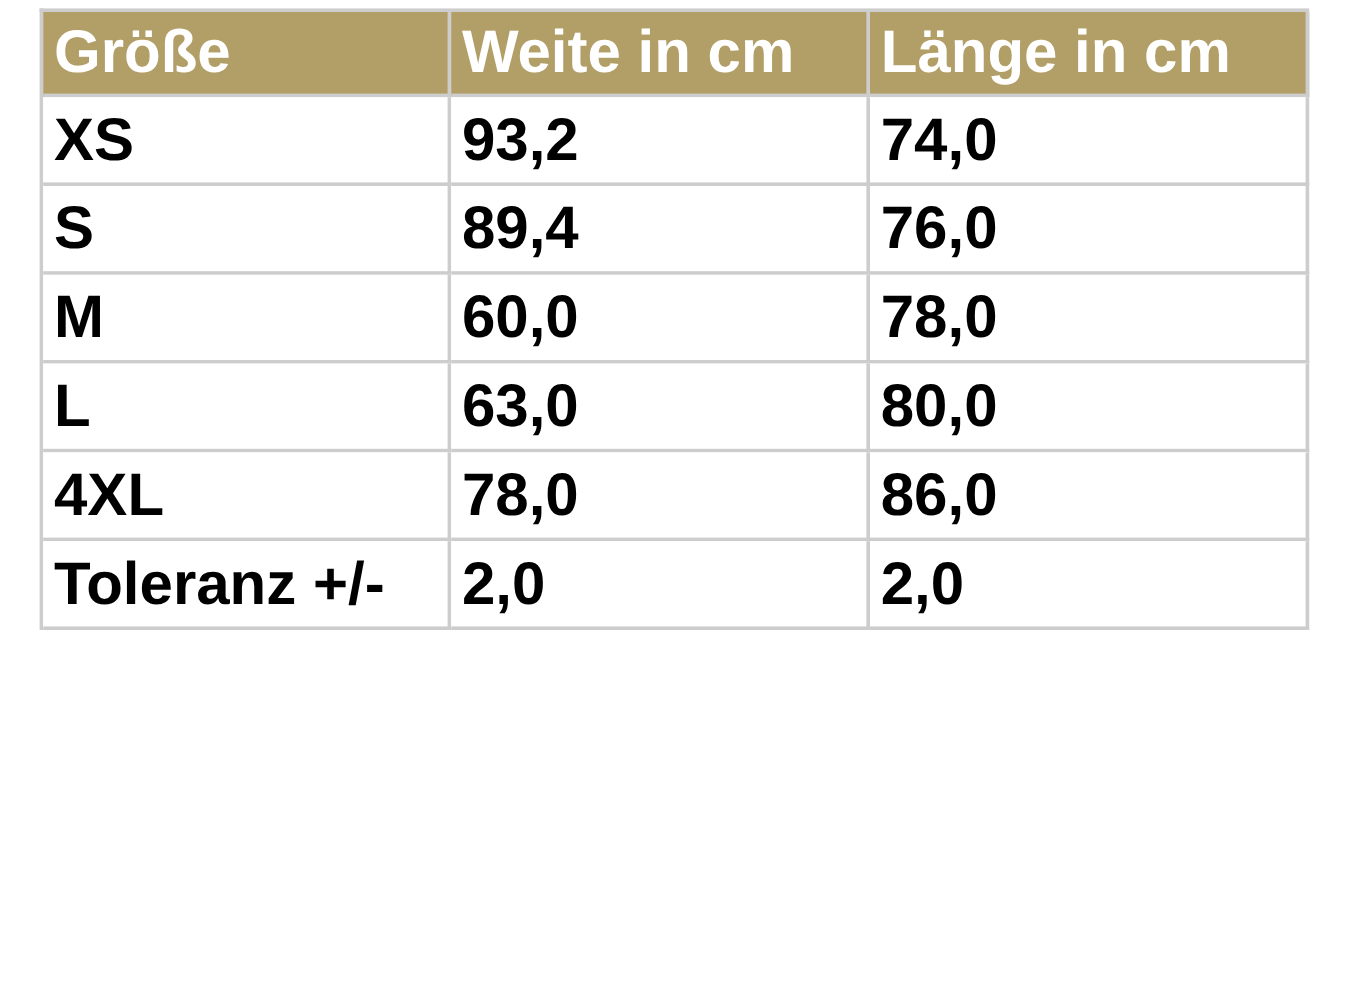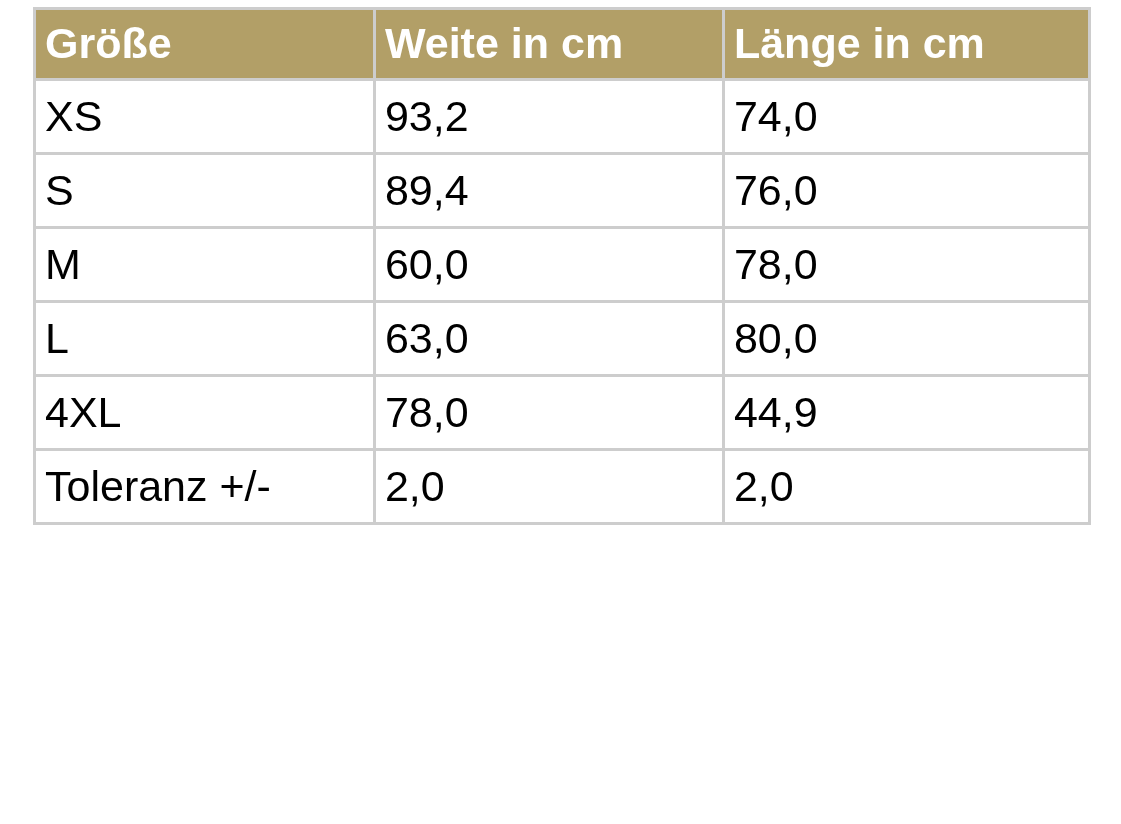--- a/index.html
+++ b/index.html
@@ -35,36 +35,36 @@
     border-left: 3px solid var(--border);
     box-sizing: border-box;
   }
   th, td {
     box-sizing: border-box;
     border-right: 3px solid var(--border);
     border-bottom: 3px solid var(--border);
     padding: 0 0 0 9px;
     vertical-align: middle;
     text-align: left;
-    font-size: 43px;
+    font-size: 50px;
     line-height: 1.15;
     white-space: nowrap;
     overflow: hidden;
   }
   thead th {
     height: 71px;
     background: var(--header-bg);
     color: var(--header-text);
     font-weight: bold;
   }
   tbody td {
     height: 74px;
     background: var(--row-bg);
     color: var(--text);
-    font-weight: normal;
+    font-weight: bold;
   }
   col.c1 { width: 339px; }
   col.c2 { width: 348px; }
   col.c3 { width: 365px; }
 </style>
 </head>
 <body>
 
 <div class="stage">
   <table class="size-chart">
@@ -97,21 +97,21 @@
         <td>78,0</td>
       </tr>
       <tr>
         <td>L</td>
         <td>63,0</td>
         <td>80,0</td>
       </tr>
       <tr>
         <td>4XL</td>
         <td>78,0</td>
-        <td>44,9</td>
+        <td>86,0</td>
       </tr>
       <tr>
         <td>Toleranz +/-</td>
         <td>2,0</td>
         <td>2,0</td>
       </tr>
     </tbody>
   </table>
 </div>
 

